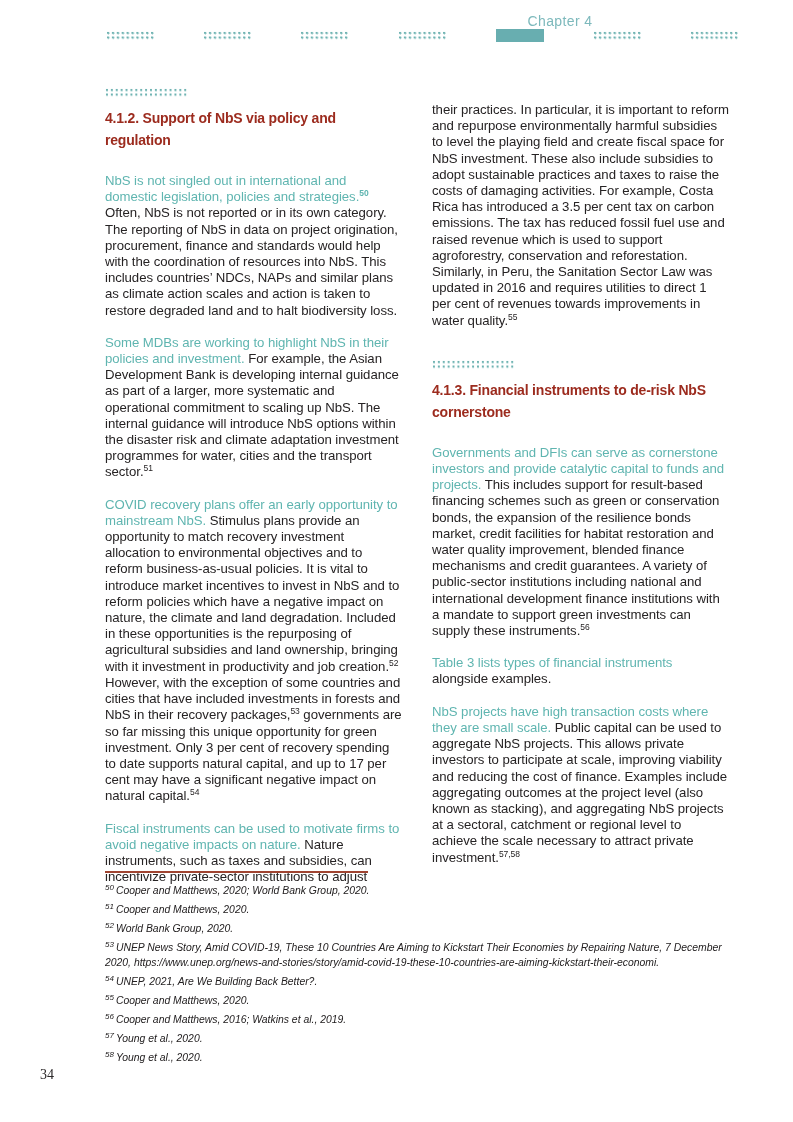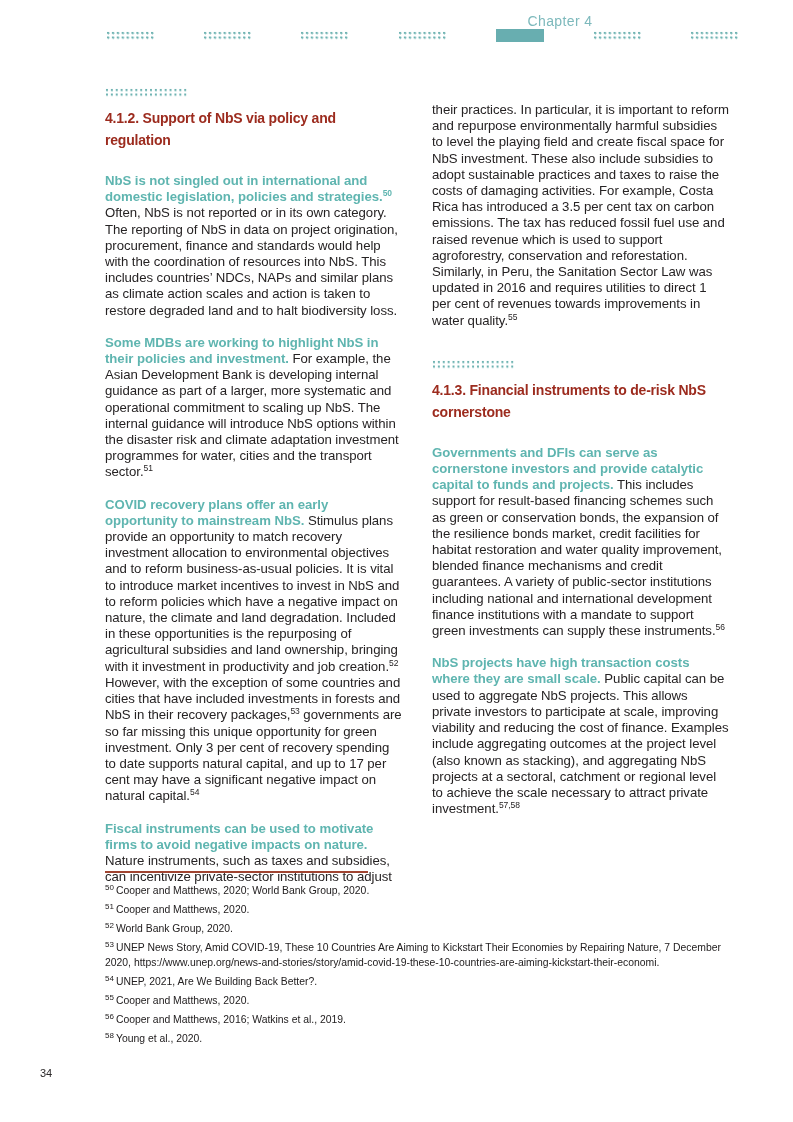--- a/index.html
+++ b/index.html
@@ -37,30 +37,30 @@
     background-image:radial-gradient(circle at 2px 2px,var(--teal-dots) 1.1px,transparent 1.45px);
     background-size:4.9px 4.6px;
   }
   .col .marker-dots:not(:first-child){margin-top:31px;}
   .section-heading{
     color:var(--red);font-size:14px;font-weight:bold;line-height:22px;
     margin:10px 0 0 0;letter-spacing:-.2px;
   }
   .para{font-size:13.2px;line-height:16.2px;margin:16px 0 0 0;letter-spacing:-.05px;}
   .section-heading + .para{margin-top:22px;}
-  .lead{color:var(--teal-text);font-weight:bold;}
+  .lead{color:var(--teal-text);font-weight:normal;}
   .para sup{font-size:8.5px;line-height:0;}
   sup.sup-lead{color:var(--teal-text);font-weight:bold;}
   sup.sup-body{color:inherit;}
   
-  .footnotes{position:absolute;left:105px;top:871px;width:634px;}
+  .footnotes{position:absolute;left:105px;top:871px;width:634px;font-style:italic;}
   .fn-rule{width:263px;height:2px;background:var(--rule);margin:0 0 11px 0;}
   .footnote{font-size:10.4px;line-height:14.6px;margin:0 0 4.5px 0;color:#232021;}
   .footnote sup{font-size:8px;line-height:0;margin-right:2px;}
-  .page-number{position:absolute;left:40px;top:1067px;font-size:11px;color:#2b2829;}
+  .page-number{position:absolute;left:40px;top:1067px;font-size:14px;color:#2b2829;font-family:Liberation Serif, serif;}
 </style>
 </head>
 <body>
 
 <div class="chapter-label">Chapter 4</div>
 <div class="chapter-box"></div>
 <div class="dotblock" style="left:106px;"></div>
 <div class="dotblock" style="left:203px;"></div>
 <div class="dotblock" style="left:300px;"></div>
 <div class="dotblock" style="left:398px;"></div>
@@ -73,28 +73,30 @@
     <p class="para"><span class="lead">NbS is not singled out in international and domestic legislation, policies and strategies.</span><sup class="sup-lead">50</sup><span class="body"> Often, NbS is not reported or in its own category. The reporting of NbS in data on project origination, procurement, finance and standards would help with the coordination of resources into NbS. This includes countries’ NDCs, NAPs and similar plans as climate action scales and action is taken to restore degraded land and to halt biodiversity loss.</span></p>
     <p class="para"><span class="lead">Some MDBs are working to highlight NbS in their policies and investment.</span><span class="body"> For example, the Asian Development Bank is developing internal guidance as part of a larger, more systematic and operational commitment to scaling up NbS. The internal guidance will introduce NbS options within the disaster risk and climate adaptation investment programmes for water, cities and the transport sector.</span><sup class="sup-body">51</sup></p>
     <p class="para"><span class="lead">COVID recovery plans offer an early opportunity to mainstream NbS.</span><span class="body"> Stimulus plans provide an opportunity to match recovery investment allocation to environmental objectives and to reform business-as-usual policies. It is vital to introduce market incentives to invest in NbS and to reform policies which have a negative impact on nature, the climate and land degradation. Included in these opportunities is the repurposing of agricultural subsidies and land ownership, bringing with it investment in productivity and job creation.</span><sup class="sup-body">52</sup><span class="body"> However, with the exception of some countries and cities that have included investments in forests and NbS in their recovery packages,</span><sup class="sup-body">53</sup><span class="body"> governments are so far missing this unique opportunity for green investment. Only 3 per cent of recovery spending to date supports natural capital, and up to 17 per cent may have a significant negative impact on natural capital.</span><sup class="sup-body">54</sup></p>
     <p class="para"><span class="lead">Fiscal instruments can be used to motivate firms to avoid negative impacts on nature.</span><span class="body"> Nature instruments, such as taxes and subsidies, can incentivize private-sector institutions to adjust</span></p>
   </div>
 <div class="col col-right" id="col-right">
     <p class="para"><span class="body">their practices. In particular, it is important to reform and repurpose environmentally harmful subsidies to level the playing field and create fiscal space for NbS investment. These also include subsidies to adopt sustainable practices and taxes to raise the costs of damaging activities. For example, Costa Rica has introduced a 3.5 per cent tax on carbon emissions. The tax has reduced fossil fuel use and raised revenue which is used to support agroforestry, conservation and reforestation. Similarly, in Peru, the Sanitation Sector Law was updated in 2016 and requires utilities to direct 1 per cent of revenues towards improvements in water quality.</span><sup class="sup-body">55</sup></p>
     <div class="marker-dots"></div>
     <h2 class="section-heading">4.1.3. Financial instruments to de-risk NbS cornerstone</h2>
     <p class="para"><span class="lead">Governments and DFIs can serve as cornerstone investors and provide catalytic capital to funds and projects.</span><span class="body"> This includes support for result-based financing schemes such as green or conservation bonds, the expansion of the resilience bonds market, credit facilities for habitat restoration and water quality improvement, blended finance mechanisms and credit guarantees. A variety of public-sector institutions including national and international development finance institutions with a mandate to support green investments can supply these instruments.</span><sup class="sup-body">56</sup></p>
+    <p class="para"><span class="lead">Table 3 lists types of financial instruments</span><span class="body"> alongside examples.</span></p>
     <p class="para"><span class="lead">NbS projects have high transaction costs where they are small scale.</span><span class="body"> Public capital can be used to aggregate NbS projects. This allows private investors to participate at scale, improving viability and reducing the cost of finance. Examples include aggregating outcomes at the project level (also known as stacking), and aggregating NbS projects at a sectoral, catchment or regional level to achieve the scale necessary to attract private investment.</span><sup class="sup-body">57,58</sup></p>
   </div>
 
 <div class="footnotes" id="footnotes">
   <div class="fn-rule"></div>
 <div class="footnote"><sup>50</sup><span>Cooper and Matthews, 2020; World Bank Group, 2020.</span></div>
     <div class="footnote"><sup>51</sup><span>Cooper and Matthews, 2020.</span></div>
     <div class="footnote"><sup>52</sup><span>World Bank Group, 2020.</span></div>
     <div class="footnote"><sup>53</sup><span>UNEP News Story, Amid COVID-19, These 10 Countries Are Aiming to Kickstart Their Economies by Repairing Nature, 7 December 2020, https://www.unep.org/news-and-stories/story/amid-covid-19-these-10-countries-are-aiming-kickstart-their-economi.</span></div>
     <div class="footnote"><sup>54</sup><span>UNEP, 2021, Are We Building Back Better?.</span></div>
     <div class="footnote"><sup>55</sup><span>Cooper and Matthews, 2020.</span></div>
     <div class="footnote"><sup>56</sup><span>Cooper and Matthews, 2016; Watkins et al., 2019.</span></div>
+    <div class="footnote"><sup>57</sup><span>Young et al., 2020.</span></div>
     <div class="footnote"><sup>58</sup><span>Young et al., 2020.</span></div>
   </div>
 
 <div class="page-number">34</div>
 
 </body></html>

